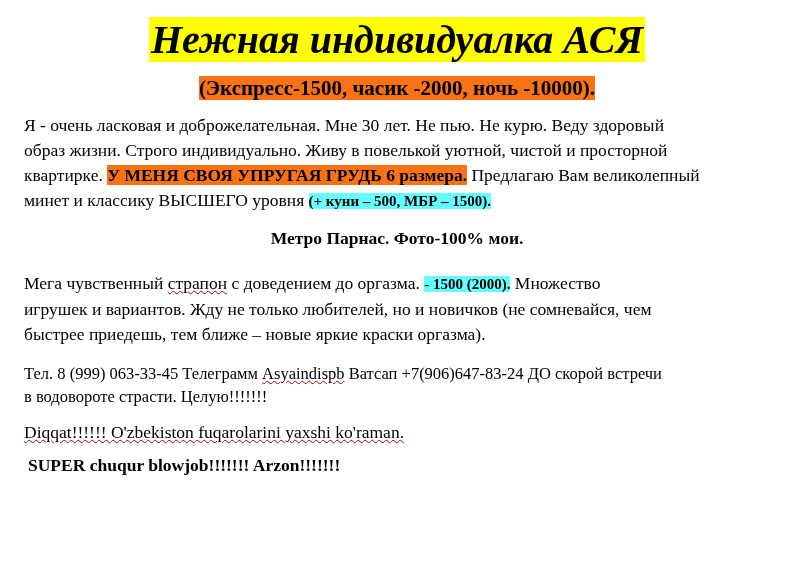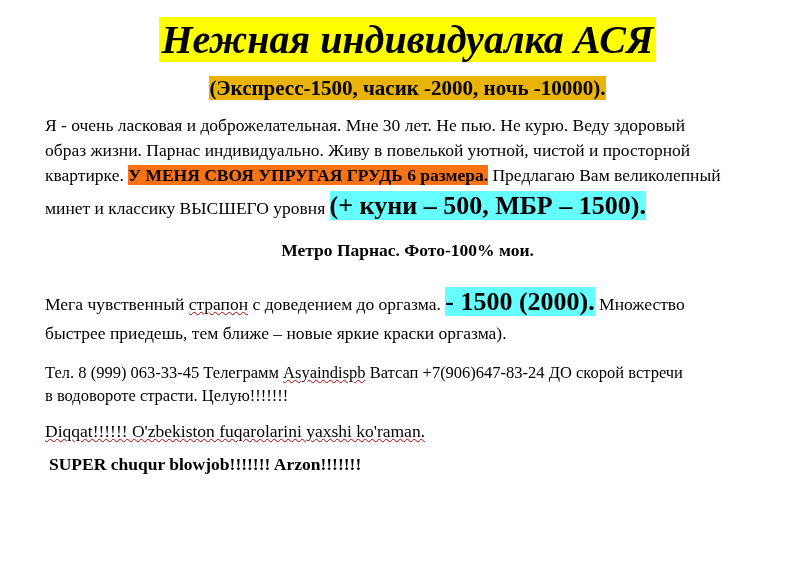--- a/index.html
+++ b/index.html
@@ -12,21 +12,21 @@
     background: #ffffff;
     font-family: "Liberation Serif", serif;
     color: #000000;
     overflow: hidden;
   }
   .page {
     position: relative;
     width: 800px;
     height: 398px;
     box-sizing: border-box;
-    padding: 10px 30px 0 45px;
+    padding: 10px 30px 0 24px;
   }
   .title {
     font-family: "Liberation Serif", serif;
     font-style: italic;
     font-weight: bold;
     font-size: 40px;
     text-align: center;
     line-height: 1.1;
     margin: 8px 0 2px 0;
     white-space: nowrap;
@@ -36,35 +36,35 @@
     background: #ffff00;
     padding: 0 2px;
   }
   .subtitle {
     text-align: center;
     font-weight: bold;
     font-size: 21px;
     margin: 14px 0 12px 0;
   }
   .cyan {
-    background: #eab308;
+    background: #f97316;
   }
   .body-text {
     font-size: 17.5px;
     line-height: 1.42;
     text-align: left;
     margin: 0 0 6px 0;
   }
   .p1 {
     margin-top: 0;
   }
   .big-cyan {
     background: #66ffff;
     font-weight: bold;
-    font-size: 26px;
+    font-size: 15px;
     white-space: nowrap;
   }
   .hl-yellow-bold {
     background: #f97316;
     font-weight: bold;
     color: #000;
   }
   .center-bold {
     text-align: center;
     font-weight: bold;
@@ -105,33 +105,34 @@
   <div class="title">
     <span class="hl">Нежная индивидуалка АСЯ</span>
   </div>
 
   <div class="subtitle">
     <span class="cyan">(Экспресс-1500, часик -2000, ночь -10000).</span>
   </div>
 
   <div class="body-text p1">
     <div>Я - очень ласковая и доброжелательная. Мне 30 лет. Не пью. Не курю. Веду здоровый</div>
-    <div>образ жизни. Парнас индивидуально. Живу в повелькой уютной, чистой и просторной</div>
+    <div>образ жизни. Строго индивидуально. Живу в повелькой уютной, чистой и просторной</div>
     <div>
       <span>квартирке. </span><span class="hl-yellow-bold">У МЕНЯ СВОЯ УПРУГАЯ ГРУДЬ 6 размера.</span><span> Предлагаю Вам великолепный</span>
     </div>
     <div>
       <span>минет и классику ВЫСШЕГО уровня </span><span class="big-cyan">(+ куни – 500, МБР – 1500).</span>
     </div>
   </div>
 
   <div class="center-bold">Метро Парнас. Фото-100% мои.</div>
 
   <div class="para">
     <span>Мега чувственный </span><span class="uwave">страпон</span><span> с доведением до оргазма. </span><span class="big-cyan">- 1500 (2000).</span><span> Множество</span>
+    <div>игрушек и вариантов. Жду не только любителей, но и новичков (не сомневайся, чем</div>
     <div>быстрее приедешь, тем ближе – новые яркие краски оргазма).</div>
   </div>
 
 
   <div class="para-small">
     <span>Тел. 8 (999) 063-33-45 Телеграмм </span><span class="uwave">Asyaindispb</span><span> Ватсап +7(906)647-83-24 ДО скорой встречи</span>
     <div>в водовороте страсти. Целую!!!!!!!</div>
   </div>
 
   <div class="uz">

